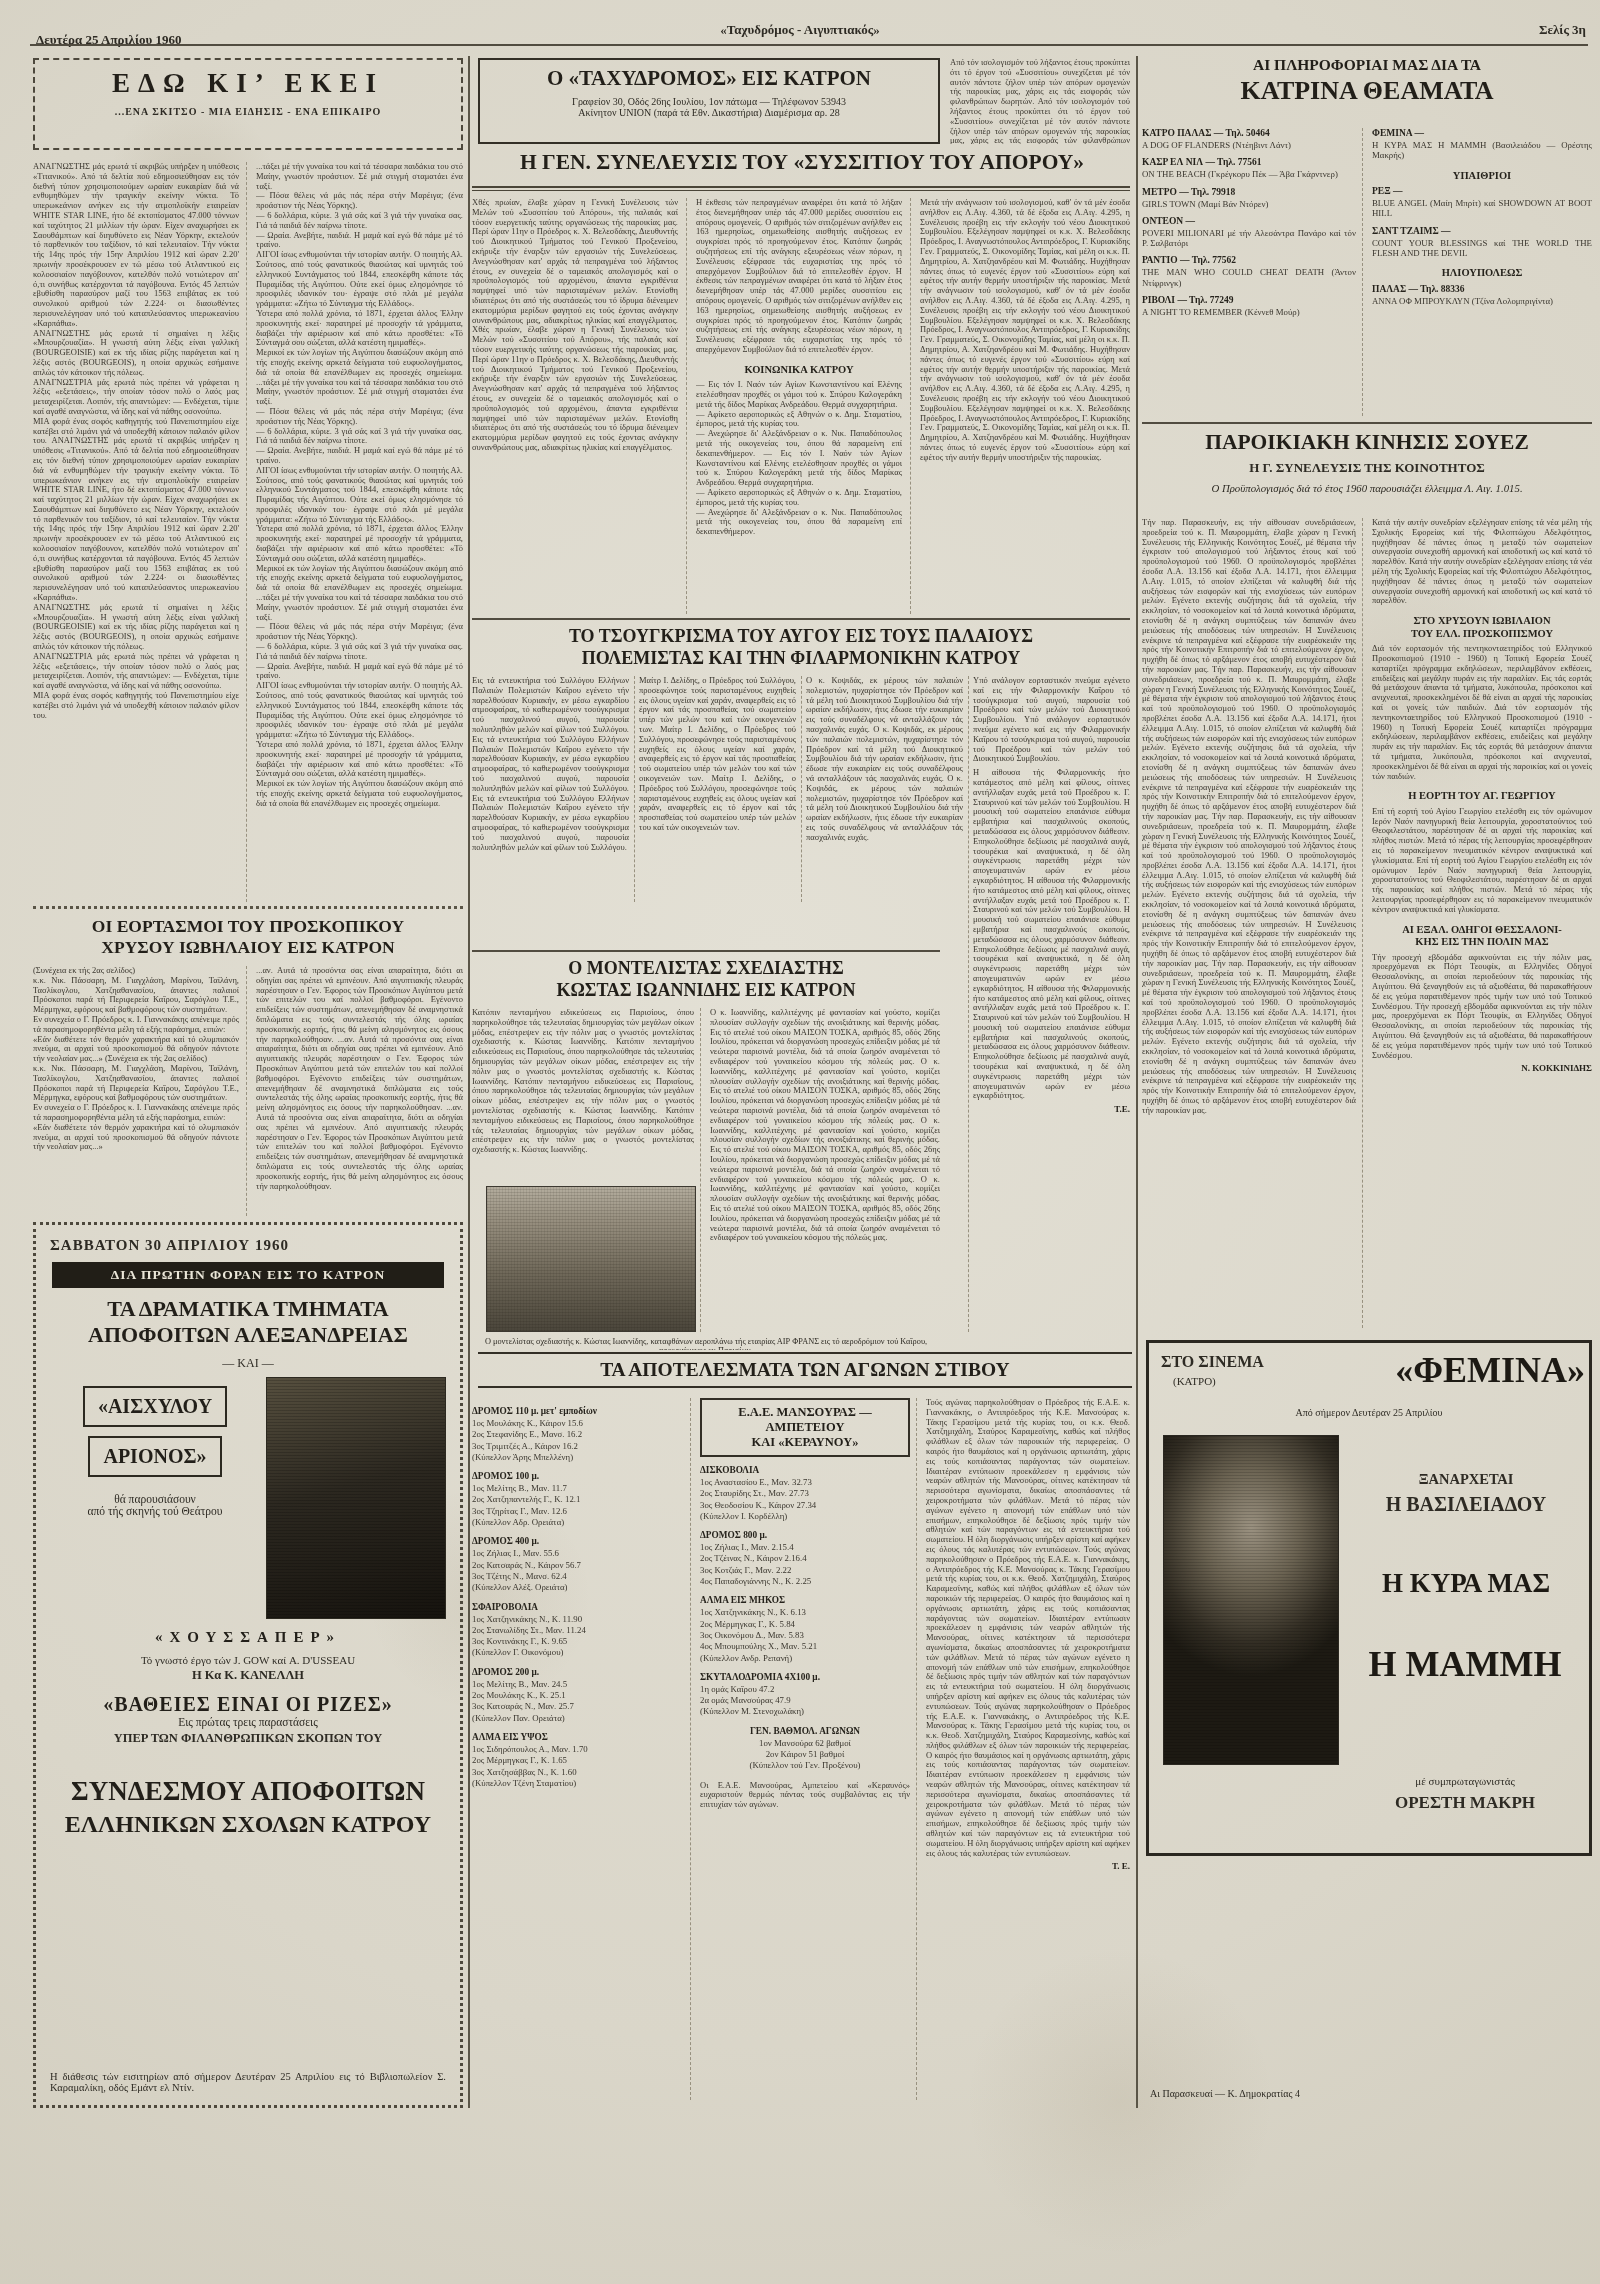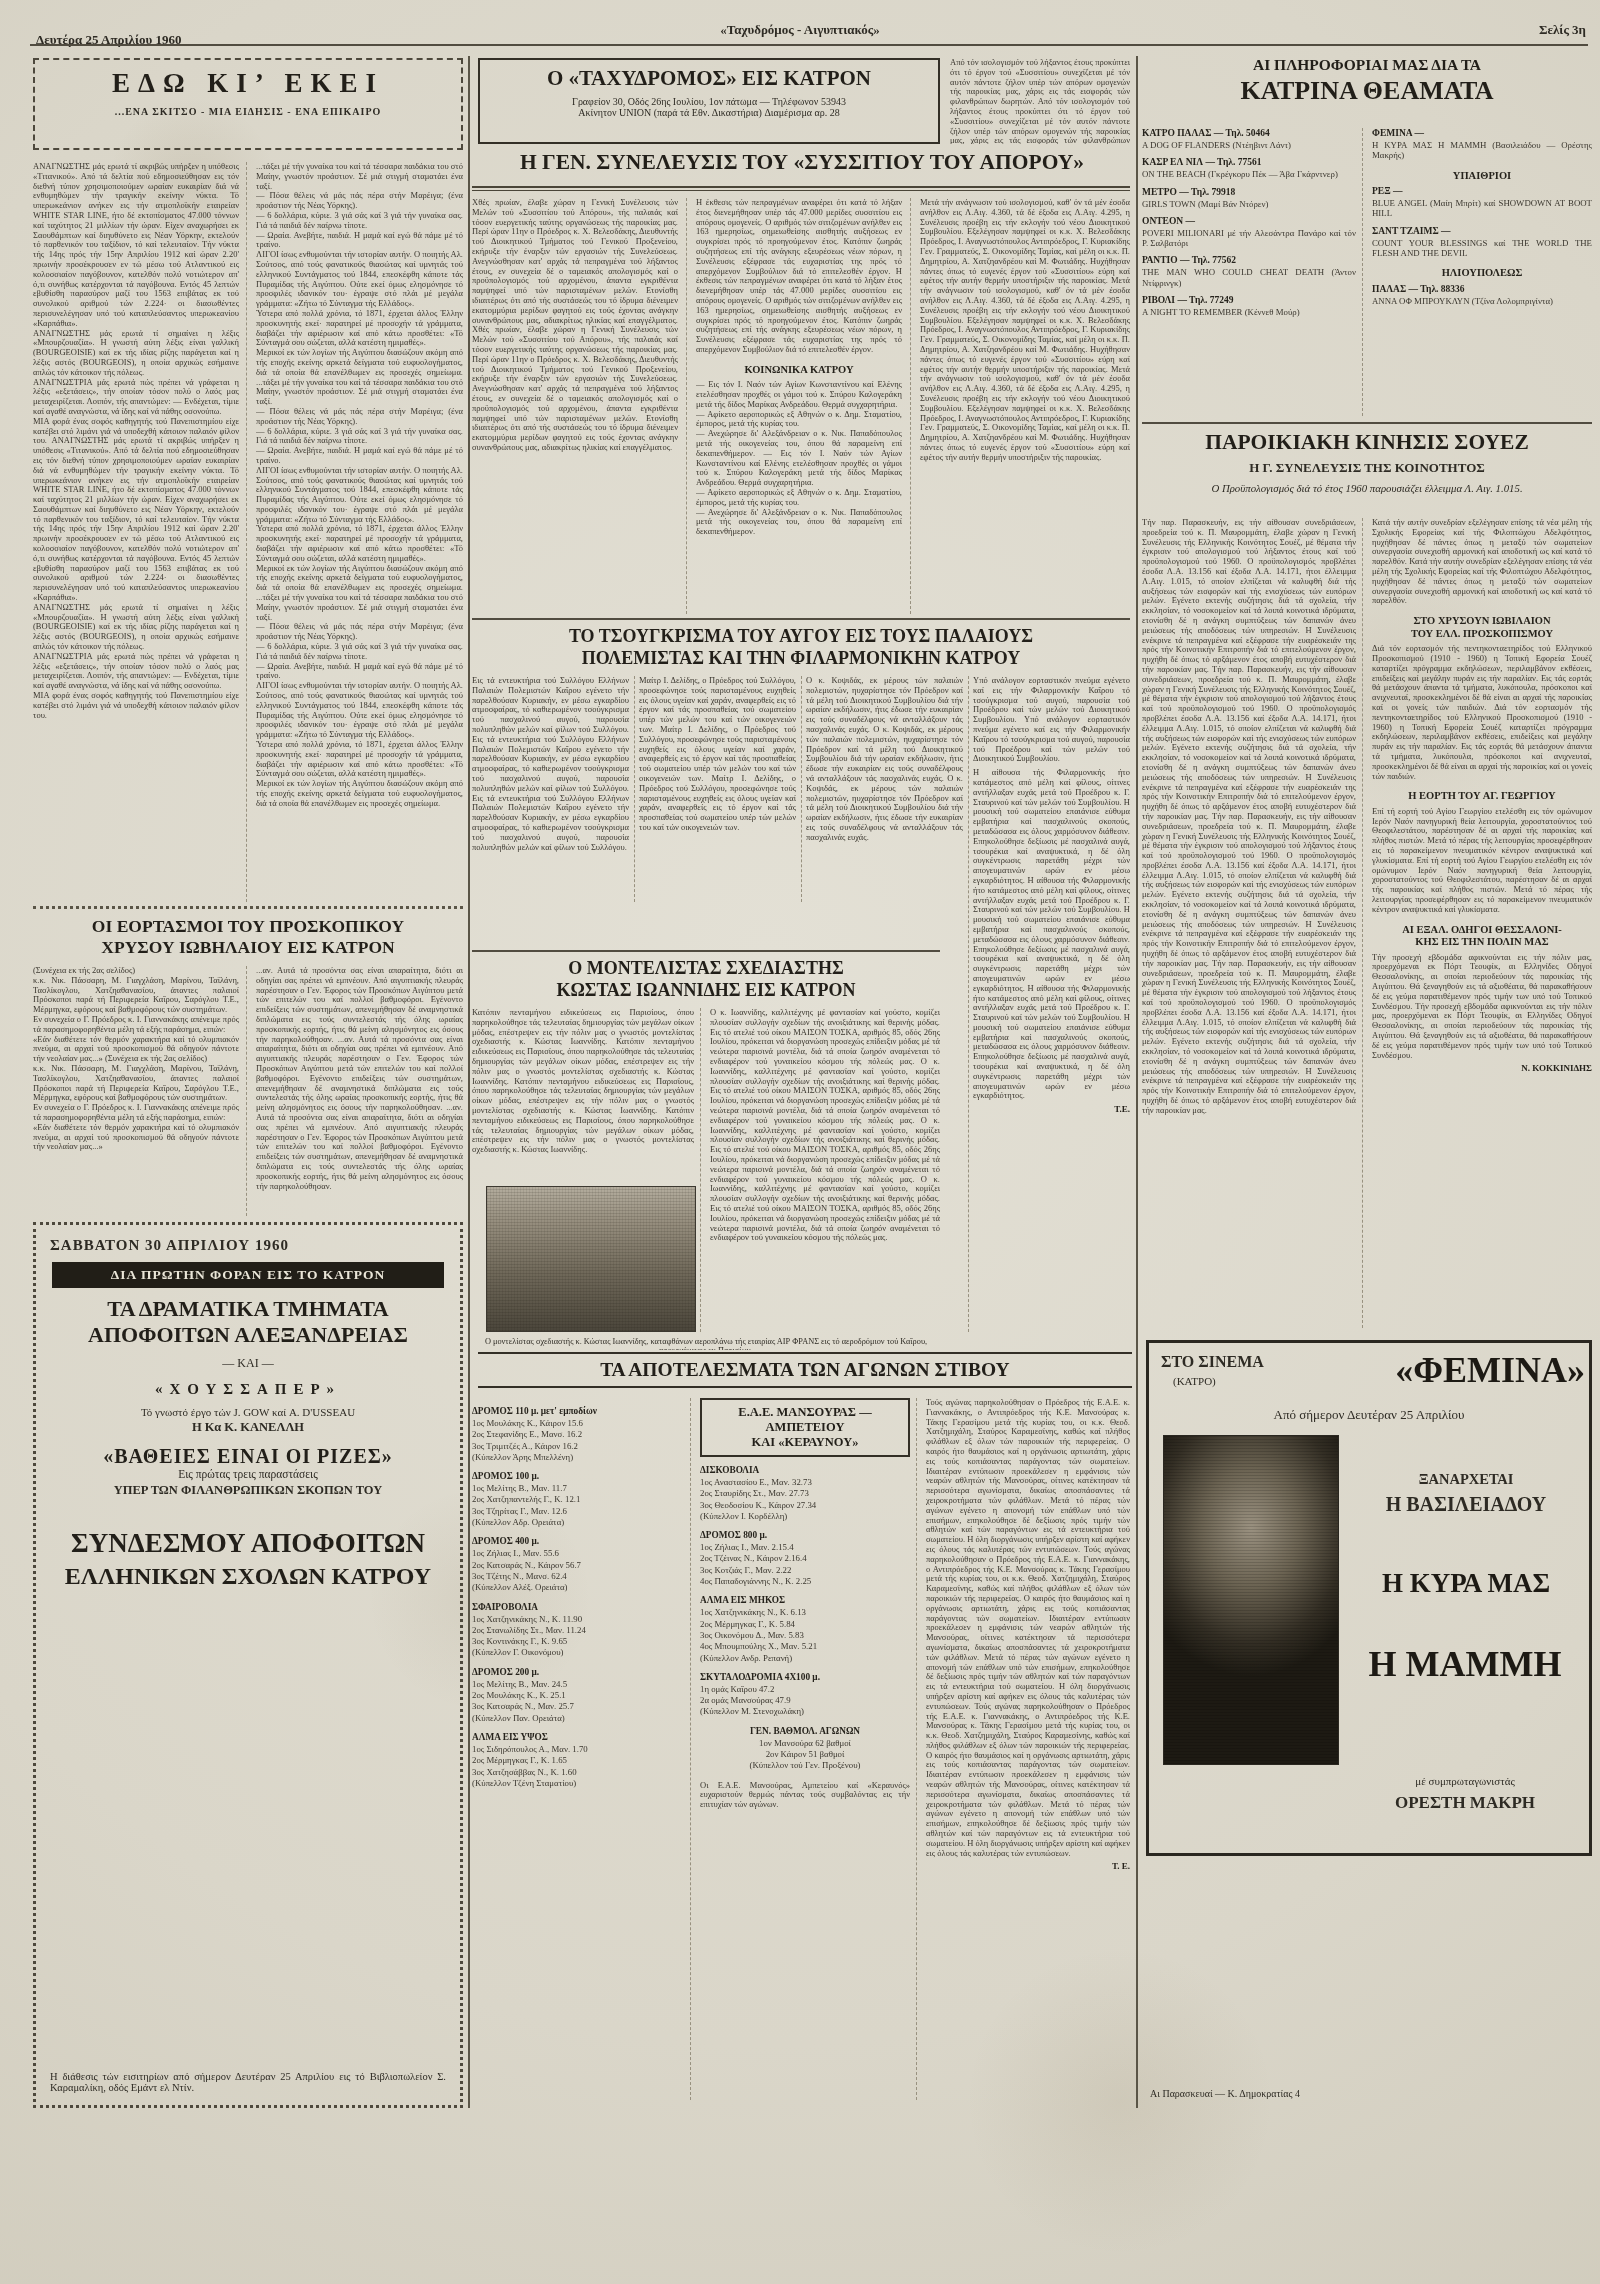--- a/index.html
+++ b/index.html
@@ -97,20 +97,29 @@
 «Εάν διαθέτετε τόν θερμόν χαρακτήρα καί τό ολυμπιακόν πνεύμα, αι αρχαί τού προσκοπισμού θά οδηγούν πάντοτε τήν νεολαίαν μας...»</div>
   <div class="abs vdash" style="left:246px;top:966px;height:250px;"></div>
   <div class="abs tx" style="left:256px;top:966px;width:207px;height:250px;">...αν. Αυτά τά προσόντα σας είναι απαραίτητα, διότι αι οδηγίαι σας πρέπει νά εμπνέουν. Από αιγυπτιακής πλευράς παρέστησαν ο Γεν. Έφορος τών Προσκόπων Αιγύπτου μετά τών επιτελών του καί πολλοί βαθμοφόροι. Εγένοντο επιδείξεις τών συστημάτων, απενεμήθησαν δέ αναμνηστικά διπλώματα εις τούς συντελεστάς τής όλης ωραίας προσκοπικής εορτής, ήτις θά μείνη αλησμόνητος εις όσους τήν παρηκολούθησαν. ...αν. Αυτά τά προσόντα σας είναι απαραίτητα, διότι αι οδηγίαι σας πρέπει νά εμπνέουν. Από αιγυπτιακής πλευράς παρέστησαν ο Γεν. Έφορος τών Προσκόπων Αιγύπτου μετά τών επιτελών του καί πολλοί βαθμοφόροι. Εγένοντο επιδείξεις τών συστημάτων, απενεμήθησαν δέ αναμνηστικά διπλώματα εις τούς συντελεστάς τής όλης ωραίας προσκοπικής εορτής, ήτις θά μείνη αλησμόνητος εις όσους τήν παρηκολούθησαν. ...αν. Αυτά τά προσόντα σας είναι απαραίτητα, διότι αι οδηγίαι σας πρέπει νά εμπνέουν. Από αιγυπτιακής πλευράς παρέστησαν ο Γεν. Έφορος τών Προσκόπων Αιγύπτου μετά τών επιτελών του καί πολλοί βαθμοφόροι. Εγένοντο επιδείξεις τών συστημάτων, απενεμήθησαν δέ αναμνηστικά διπλώματα εις τούς συντελεστάς τής όλης ωραίας προσκοπικής εορτής, ήτις θά μείνη αλησμόνητος εις όσους τήν παρηκολούθησαν.</div>
 
   <div class="abs" style="left:33px;top:1222px;width:430px;height:886px;border:3px dotted #4d483c;padding:12px 14px;">
     <div style="font-size:15px;font-weight:bold;letter-spacing:1px;">ΣΑΒΒΑΤΟΝ 30 ΑΠΡΙΛΙΟΥ 1960</div>
     <div class="center" style="background:#211e17;color:#eae6d8;padding:5px 2px;margin:8px 2px;font-size:13.5px;font-weight:bold;letter-spacing:1px;">ΔΙΑ ΠΡΩΤΗΝ ΦΟΡΑΝ ΕΙΣ ΤΟ ΚΑΤΡΟΝ</div>
     <div class="center" style="font-size:22px;font-weight:bold;margin-top:6px;color:#221f19;">ΤΑ ΔΡΑΜΑΤΙΚΑ ΤΜΗΜΑΤΑ</div>
     <div class="center" style="font-size:22px;font-weight:bold;color:#221f19;">ΑΠΟΦΟΙΤΩΝ ΑΛΕΞΑΝΔΡΕΙΑΣ</div>
     <div class="center" style="font-size:12px;margin-top:8px;">— ΚΑΙ —</div>
+    <div style="display:flex;margin-top:6px;">
+      <div style="flex:1;">
+        <div class="gword">«ΑΙΣΧΥΛΟΥ</div>
+        <div class="gword">ΑΡΙΟΝΟΣ»</div>
+        <div class="center" style="font-size:11.5px;margin-top:16px;">θά παρουσιάσουν</div>
+        <div class="center" style="font-size:11.5px;">από τής σκηνής τού Θεάτρου</div>
+      </div>
+      <div class="ph-theater" style="width:180px;height:242px;margin-left:6px;"></div>
+    </div>
     <div class="center" style="font-size:15px;font-weight:bold;letter-spacing:7px;margin-top:10px;color:#221f19;">«ΧΟΥΣΣΑΠΕΡ»</div>
     <div class="center" style="font-size:11px;margin-top:8px;">Τό γνωστό έργο τών J. GOW καί A. D'USSEAU</div>
     <div class="center" style="font-size:12.5px;font-weight:bold;margin-top:2px;">Η Κα Κ. ΚΑΝΕΛΛΗ</div>
     <div class="center" style="font-size:20px;font-weight:bold;letter-spacing:1px;margin-top:10px;color:#221f19;">«ΒΑΘΕΙΕΣ ΕΙΝΑΙ ΟΙ ΡΙΖΕΣ»</div>
     <div class="center" style="font-size:11.5px;">Εις πρώτας τρεις παραστάσεις</div>
     <div class="center" style="font-size:12.5px;font-weight:bold;margin-top:3px;">ΥΠΕΡ ΤΩΝ ΦΙΛΑΝΘΡΩΠΙΚΩΝ ΣΚΟΠΩΝ ΤΟΥ</div>
     <div class="center" style="font-size:27px;font-weight:bold;margin-top:30px;color:#221f19;">ΣΥΝΔΕΣΜΟΥ ΑΠΟΦΟΙΤΩΝ</div>
     <div class="center" style="font-size:24px;font-weight:bold;margin-top:4px;color:#221f19;">ΕΛΛΗΝΙΚΩΝ ΣΧΟΛΩΝ ΚΑΤΡΟΥ</div>
     <div class="abs" style="left:14px;right:14px;bottom:12px;font-size:10.5px;text-align:justify;">Η διάθεσις τών εισιτηρίων από σήμερον Δευτέραν 25 Απριλίου εις τό Βιβλιοπωλείον Σ. Καραμαλίκη, οδός Εμάντ ελ Ντίν.</div>
   </div>
@@ -320,21 +329,21 @@
     <div class="sub-head">ΑΙ ΕΞΑΛ. ΟΔΗΓΟΙ ΘΕΣΣΑΛΟΝΙ-
 ΚΗΣ ΕΙΣ ΤΗΝ ΠΟΛΙΝ ΜΑΣ</div>
     <div class="tx">Τήν προσεχή εβδομάδα αφικνούνται εις τήν πόλιν μας, προερχόμεναι εκ Πόρτ Τεουφίκ, αι Ελληνίδες Οδηγοί Θεσσαλονίκης, αι οποίαι περιοδεύουν τάς παροικίας τής Αιγύπτου. Θά ξεναγηθούν εις τά αξιοθέατα, θά παρακαθήσουν δέ εις γεύμα παρατιθέμενον πρός τιμήν των υπό τού Τοπικού Συνδέσμου. Τήν προσεχή εβδομάδα αφικνούνται εις τήν πόλιν μας, προερχόμεναι εκ Πόρτ Τεουφίκ, αι Ελληνίδες Οδηγοί Θεσσαλονίκης, αι οποίαι περιοδεύουν τάς παροικίας τής Αιγύπτου. Θά ξεναγηθούν εις τά αξιοθέατα, θά παρακαθήσουν δέ εις γεύμα παρατιθέμενον πρός τιμήν των υπό τού Τοπικού Συνδέσμου.</div>
     <div class="sign">Ν. ΚΟΚΚΙΝΙΔΗΣ</div>
   </div>
 
   <div class="abs" style="left:1146px;top:1340px;width:446px;height:516px;border:3.5px solid #2a2720;">
     <div class="abs" style="left:12px;top:10px;font-size:16px;font-weight:bold;">ΣΤΟ ΣΙΝΕΜΑ</div>
     <div class="abs" style="left:24px;top:32px;font-size:11px;">(ΚΑΤΡΟ)</div>
     <div class="abs" style="left:150px;top:6px;width:286px;font-size:36px;font-weight:bold;text-align:right;color:#1d1a14;">«ΦΕΜΙΝΑ»</div>
-    <div class="abs center" style="left:0;top:64px;width:100%;font-size:13px;">Από σήμερον Δευτέραν 25 Απριλίου</div>
+    <div class="abs center" style="left:0;top:64px;width:100%;font-size:10px;">Από σήμερον Δευτέραν 25 Απριλίου</div>
     <div class="abs ph-femina" style="left:14px;top:92px;width:176px;height:330px;"></div>
     <div class="abs center" style="left:200px;top:128px;width:234px;font-size:14.5px;font-weight:bold;">ΞΑΝΑΡΧΕΤΑΙ</div>
     <div class="abs center" style="left:200px;top:150px;width:234px;font-size:20px;font-weight:bold;">Η ΒΑΣΙΛΕΙΑΔΟΥ</div>
     <div class="abs center" style="left:200px;top:225px;width:234px;font-size:27px;font-weight:bold;color:#1d1a14;">Η ΚΥΡΑ ΜΑΣ</div>
     <div class="abs center" style="left:196px;top:300px;width:240px;font-size:36px;font-weight:bold;color:#1d1a14;">Η ΜΑΜΜΗ</div>
     <div class="abs center" style="left:196px;top:432px;width:240px;font-size:11px;">μέ συμπρωταγωνιστάς</div>
     <div class="abs center" style="left:196px;top:450px;width:240px;font-size:17px;font-weight:bold;">ΟΡΕΣΤΗ ΜΑΚΡΗ</div>
   </div>
 
   <div class="abs" style="left:1150px;top:2088px;width:380px;font-size:10px;">Αι Παρασκευαί — Κ. Δημοκρατίας 4</div>

